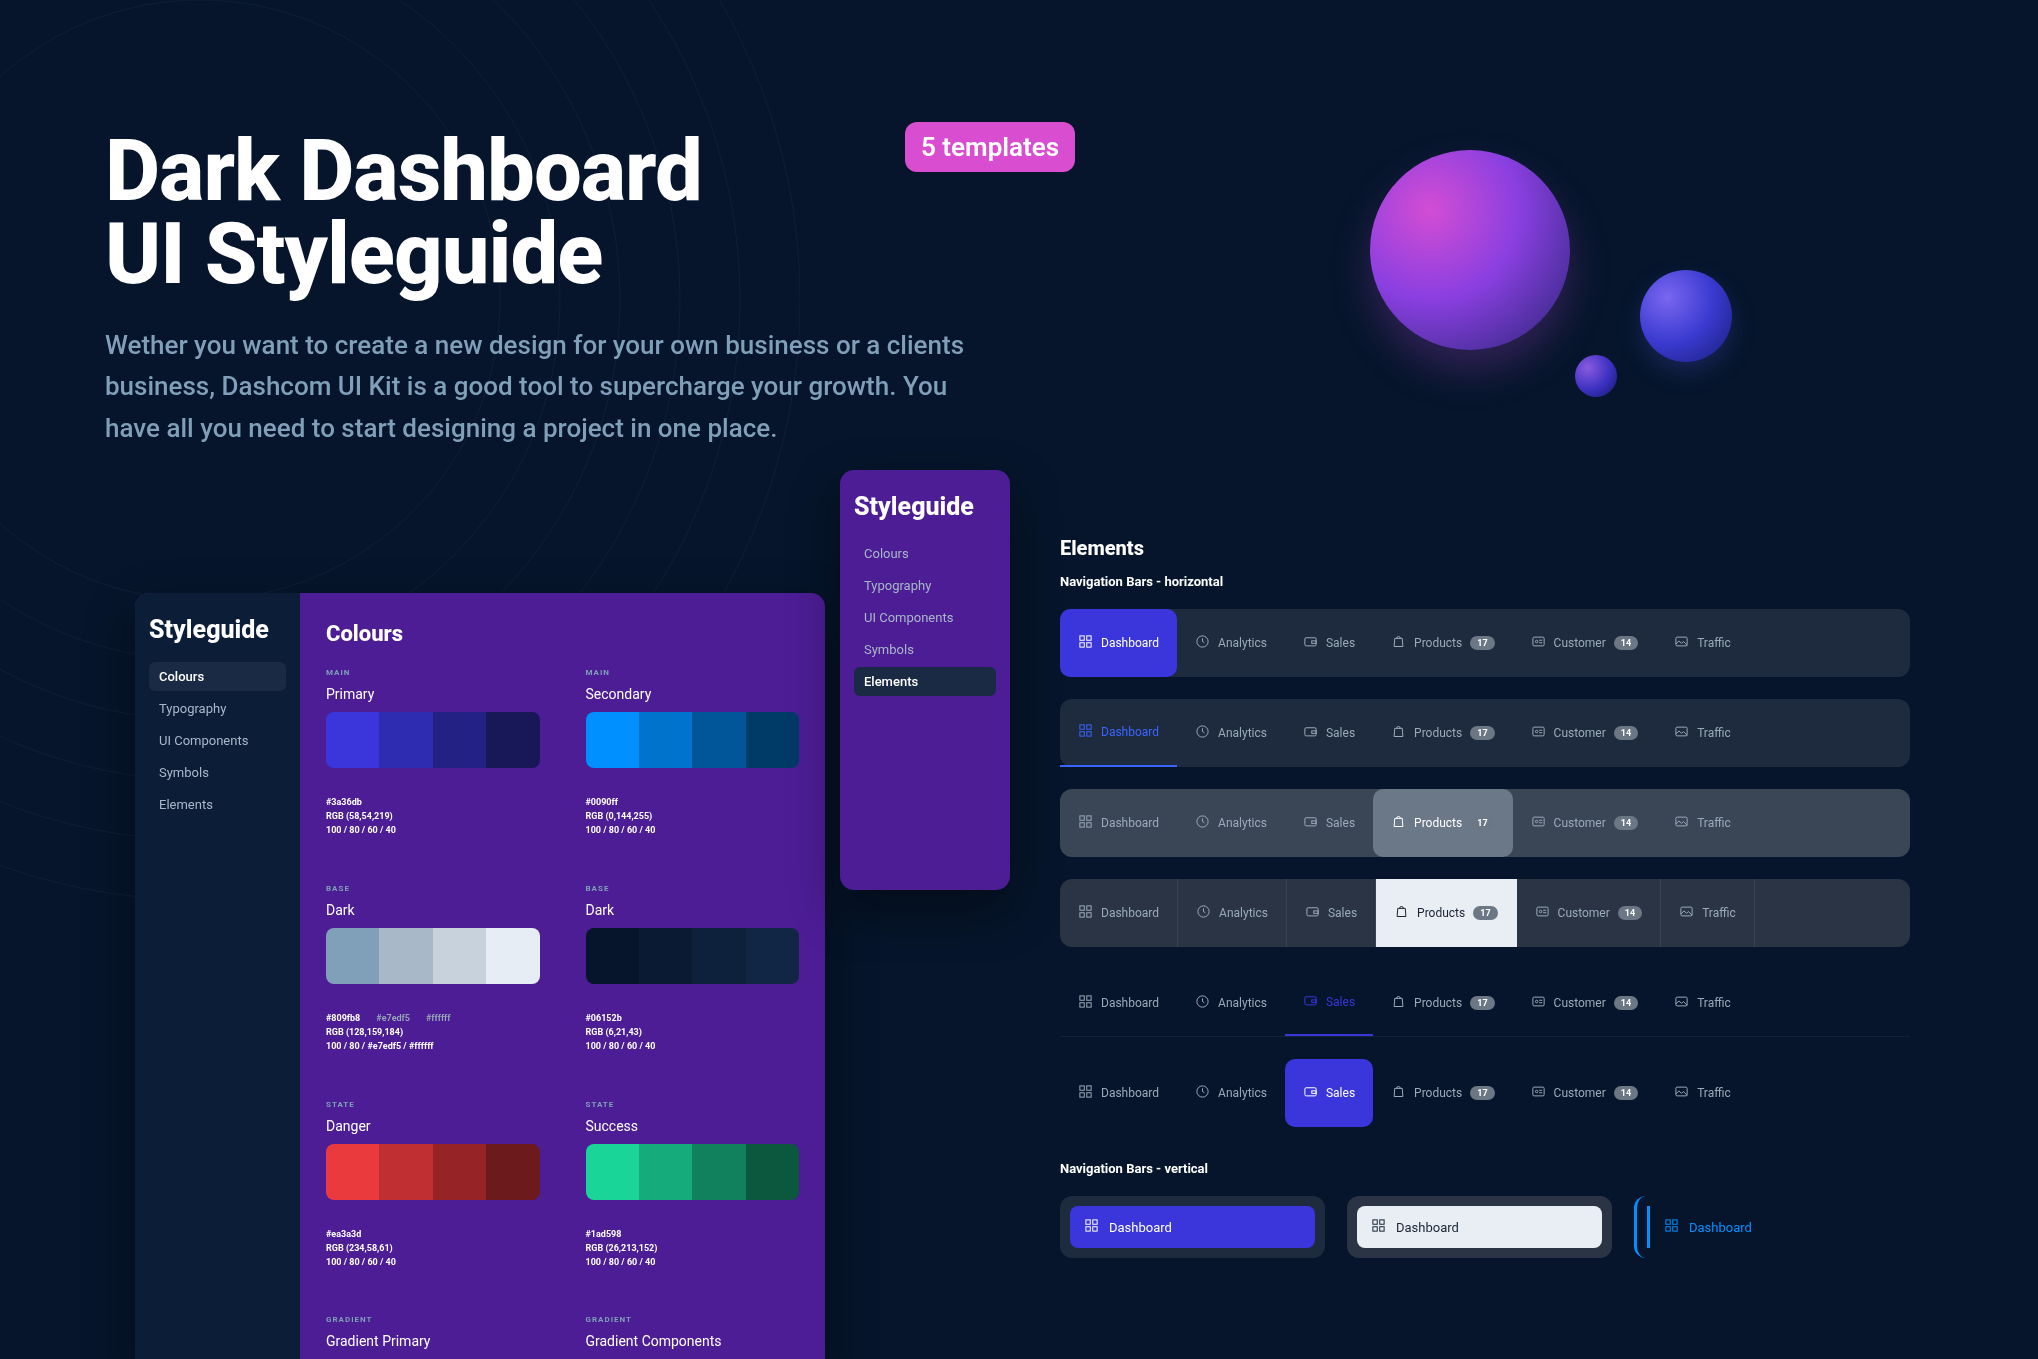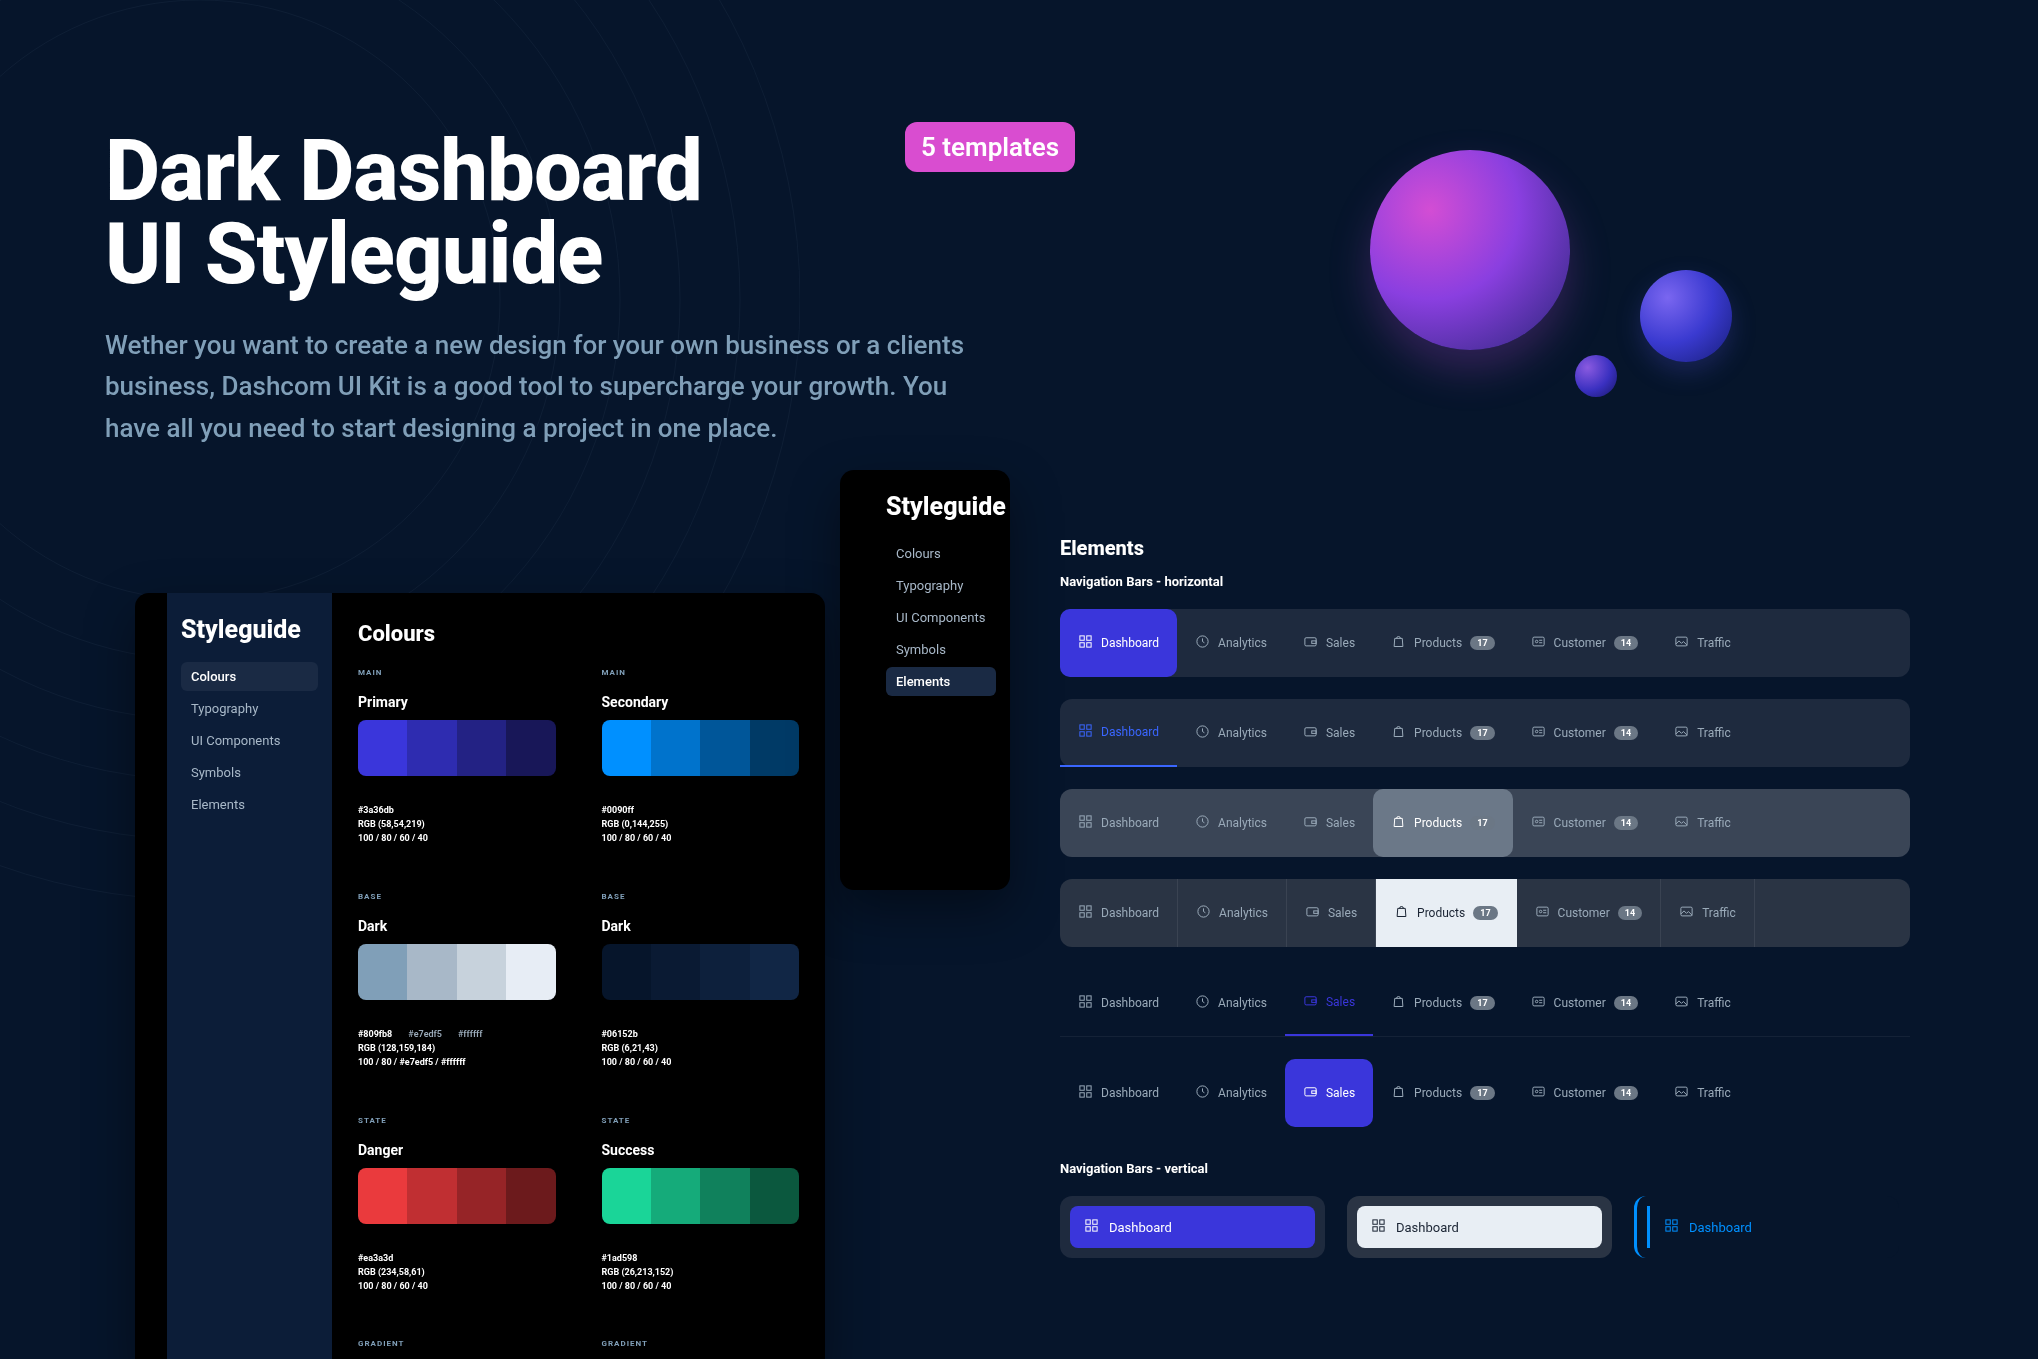--- a/index.html
+++ b/index.html
@@ -29,35 +29,34 @@
   background:radial-gradient(circle at 30% 30%, #8a5ae0 0%, #3a30c0 55%, #1a1a70 95%); }
 .hero { position:absolute; left:105px; top:130px; width:900px; }
 .badge {
   position:absolute; left:905px; top:122px;
   background:#d94dd0; color:#fff; font-weight:600;
   padding:10px 16px; border-radius:12px; font-size:26px;
 }
 .hero h1 { font-size:85px; font-weight:800; line-height:0.98; letter-spacing:-1px; }
 .hero p { margin-top:28px; font-size:26px; line-height:1.6; color:#809fb8; max-width:880px; font-weight:500; }
 .window {
-  position:absolute; background:#000000; border-radius:14px;
+  position:absolute; background:#4c1d95; border-radius:14px;
   box-shadow:0 20px 50px rgba(0,0,0,0.4);
   overflow:hidden;
-  padding-left:32px;
 }
 .win-colours { left:135px; top:593px; width:690px; height:780px; }
 .win-sidebar { left:840px; top:470px; width:170px; height:420px; }
 .win-elements { left:1060px; top:510px; width:850px; height:850px; background:#0a1a33; }
 .side { width:165px; padding:22px 14px; }
 .side h2 { font-size:25px; font-weight:800; margin-bottom:18px; }
 .side .item { font-size:13px; color:#a8b8c8; padding:7px 10px; border-radius:6px; margin:3px 0; cursor:pointer; }
 .side .item.active { background:#1a2a44; color:#fff; font-weight:500; }
 .block { margin-bottom:28px; }
 .kicker { font-size:8px; letter-spacing:1px; color:#809fb8; text-transform:uppercase; font-weight:700; }
-.name { font-size:14px; font-weight:700; margin-top:17px; margin-bottom:10px; }
+.name { font-size:14px; font-weight:400; margin-top:9px; margin-bottom:10px; }
 .swatches { display:flex; height:56px; border-radius:8px; overflow:hidden; }
 .swatches > div { flex:1; }
 .meta { margin-top:28px; font-size:9px; line-height:1.55; font-weight:700; }
 .meta .extra { color:#9aaab9; font-weight:600; display:inline-block; margin-left:16px; }
 .el-section-title { font-size:20px; font-weight:800; margin-bottom:14px; }
 .el-sub { font-size:13px; font-weight:700; margin-bottom:20px; }
 .navbars { display:flex; flex-direction:column; gap:22px; }
 .navbar {
   display:flex; align-items:center; height:68px; border-radius:12px;
   font-size:12px;

